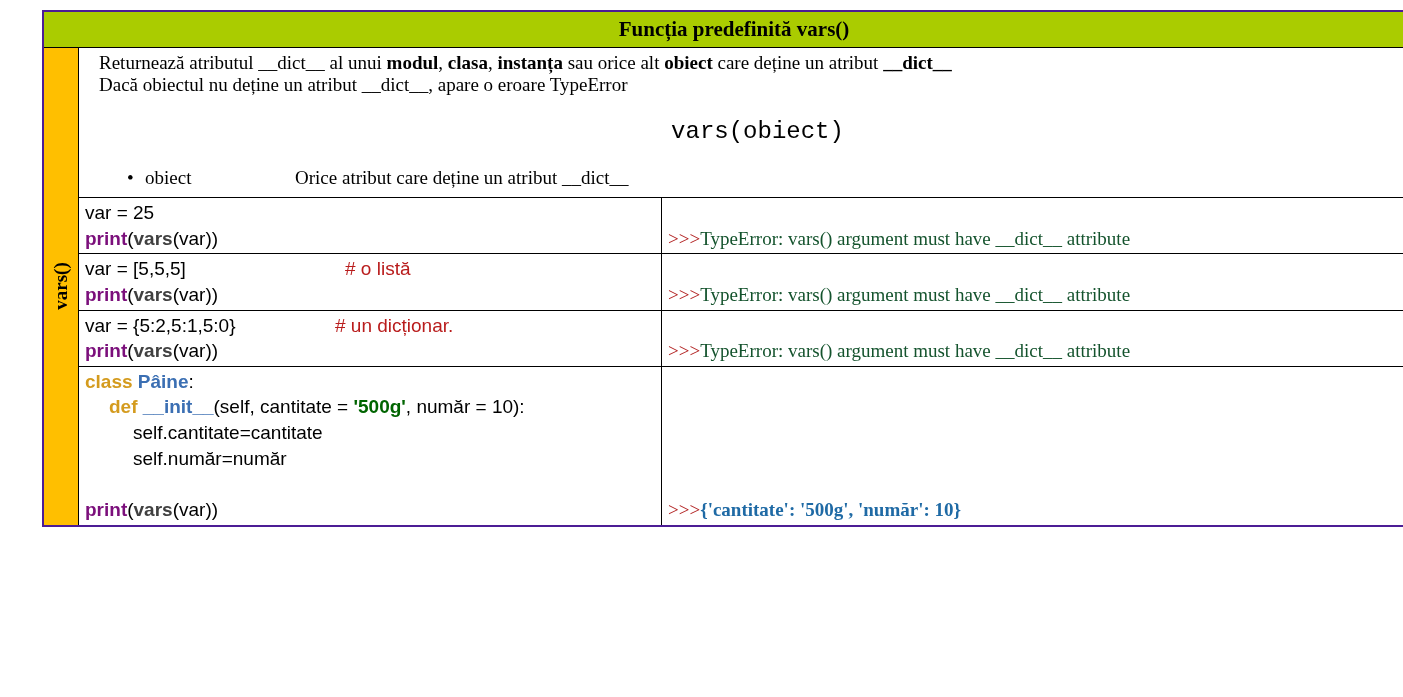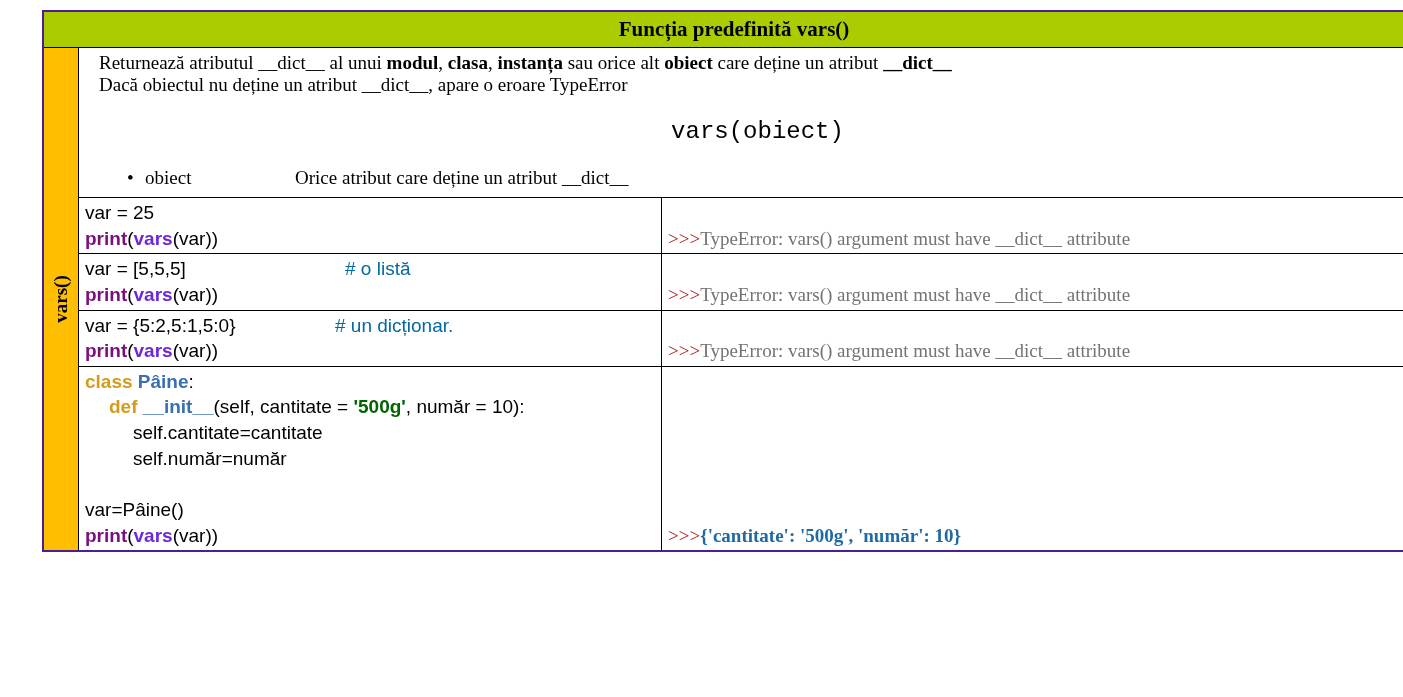--- a/index.html
+++ b/index.html
@@ -82,23 +82,23 @@
     font-family: Liberation Sans, sans-serif;
   }
   .out-cell {
     flex: 1;
     padding: 2px 6px;
     display: flex;
     align-items: flex-end;
     line-height: 1.35;
   }
   .kw-print { color: #7b0f7b; font-weight: bold; text-align: right; }
-  .kw-vars  { color: #6d28d9; font-weight: bold; }
-  .comment  { color: #0369a1; }
-  .out-red  { color: #737373; }
+  .kw-vars  { color: #404040; font-weight: bold; }
+  .comment  { color: #b91c1c; }
+  .out-red  { color: #14532d; }
   .out-blue { color: #1f6aa5; font-weight: bold; }
   .out-p    { color: #b22222; }
   .kw-class { color: #d49b1e; font-weight: bold; }
   .kw-def   { color: #d49b1e; font-weight: bold; }
   .cls-name { color: #3b6fb3; font-weight: bold; }
   .init     { color: #3b6fb3; font-weight: bold; }
   .str-g    { color: #006400; font-weight: bold; }
   .ind1 { padding-left: 24px; display:inline-block;}
   .ind2 { padding-left: 48px; display:inline-block;}
   b { font-weight: bold; }
@@ -181,21 +181,20 @@
         <div class="code-cell">
           <div>
             <span class="kw-class">class</span><span class="cls-name"> Pâine</span><span>:</span>
           </div>
           <div>
             <span class="ind1"></span><span class="kw-def">def</span><span class="init"> __init__</span><span>(self, cantitate = </span><span class="str-g">'500g'</span><span>, număr = 10):</span>
           </div>
           <div><span class="ind2"></span><span>self.cantitate=cantitate</span></div>
           <div><span class="ind2"></span><span>self.număr=număr</span></div>
           <div>&nbsp;</div>
-          <div>var=Pâine()</div>
           <div>
             <span class="kw-print">print</span><span>(</span><span class="kw-vars">vars</span><span>(</span><span>var</span><span>))</span>
           </div>
         </div>
         <div class="out-cell">
           <div>
             <span class="out-p">&gt;&gt;&gt;</span><span class="out-blue">{'cantitate': '500g', 'număr': 10}</span>
           </div>
         </div>
       </div>

